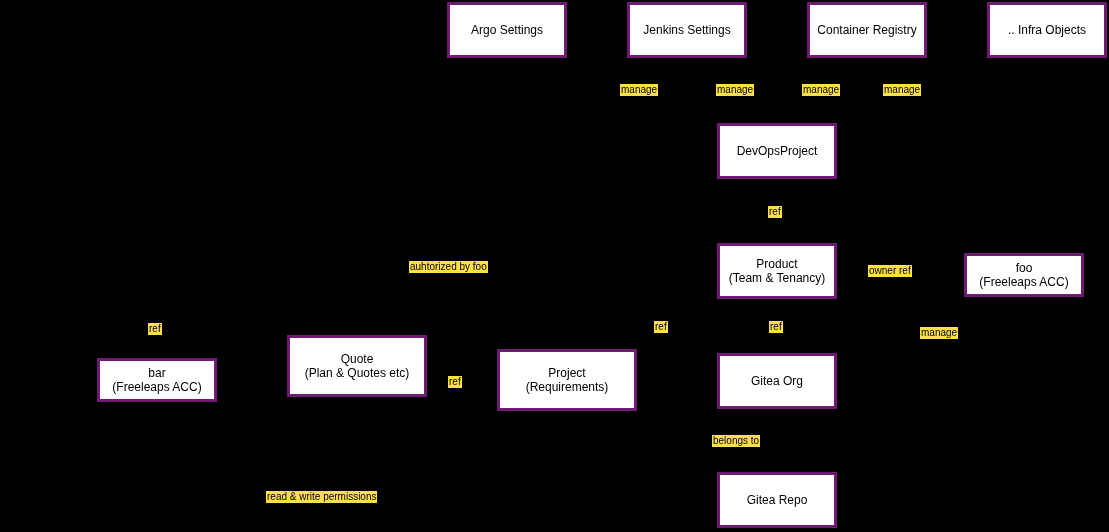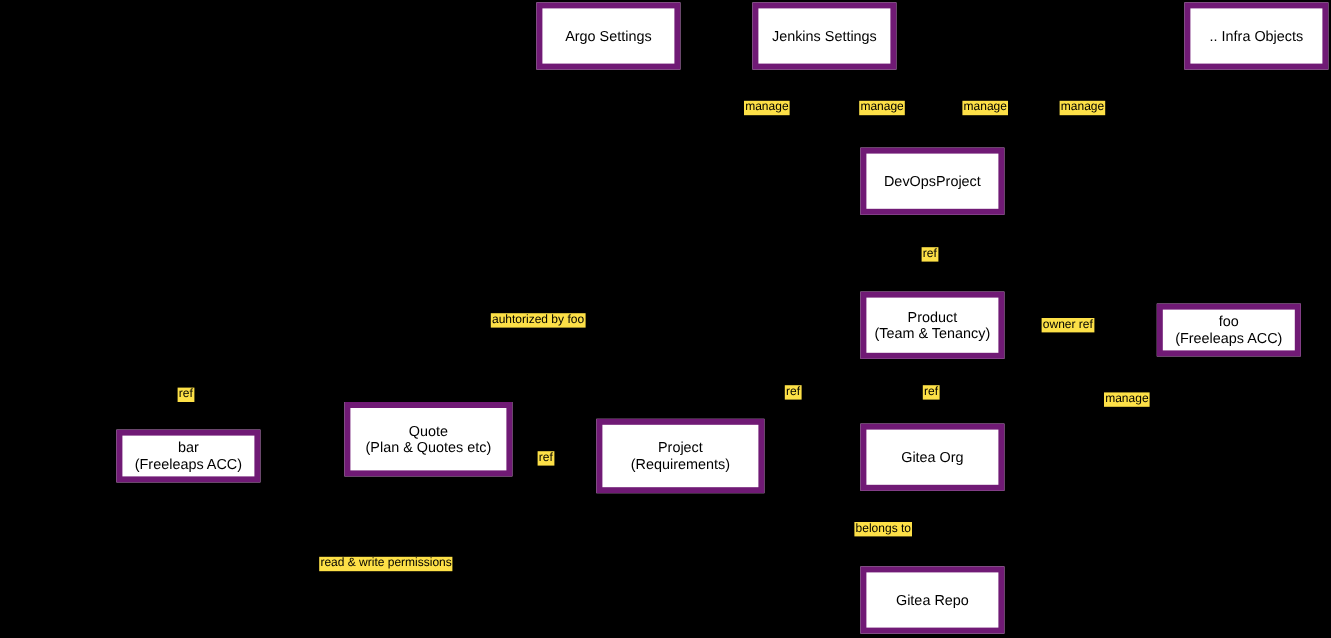--- a/index.html
+++ b/index.html
@@ -11,21 +11,21 @@
     position: relative;
     width: 1109px;
     height: 532px;
     background: #000000;
     font-family: "Liberation Sans", sans-serif;
     overflow: hidden;
   }
   .node {
     position: absolute;
     background: #ffffff;
-    border: 5px solid #701a75;
+    border: 3px solid #701a75;
     box-sizing: border-box;
     display: flex;
     align-items: center;
     justify-content: center;
     text-align: center;
     color: #000000;
     font-size: 12px;
     line-height: 14px;
     white-space: pre-line;
   }
@@ -39,20 +39,21 @@
     box-sizing: border-box;
     white-space: nowrap;
   }
 </style>
 </head>
 <body>
 
 <div id="canvas">
     <div class="node" style="left: 447px; top: 2px; width: 120px; height: 56px;">Argo Settings</div>
     <div class="node" style="left: 627px; top: 2px; width: 120px; height: 56px;">Jenkins Settings</div>
+    <div class="node" style="left: 807px; top: 2px; width: 120px; height: 56px;">Container Registry</div>
     <div class="node" style="left: 987px; top: 2px; width: 120px; height: 56px;">.. Infra Objects</div>
     <div class="node" style="left: 717px; top: 123px; width: 120px; height: 56px;">DevOpsProject</div>
     <div class="node" style="left: 717px; top: 243px; width: 120px; height: 56px;">Product
 (Team &amp; Tenancy)</div>
     <div class="node" style="left: 964px; top: 253px; width: 120px; height: 44px;">foo
 (Freeleaps ACC)</div>
     <div class="node" style="left: 97px; top: 358px; width: 120px; height: 44px;">bar
 (Freeleaps ACC)</div>
     <div class="node" style="left: 287px; top: 335px; width: 140px; height: 62px;">Quote
 (Plan &amp; Quotes etc)</div>
@@ -66,14 +67,14 @@
     <div class="edge-label" style="left: 883px; top: 84px;">manage</div>
     <div class="edge-label" style="left: 768px; top: 206px;">ref</div>
     <div class="edge-label" style="left: 409px; top: 261px;">auhtorized by foo</div>
     <div class="edge-label" style="left: 868px; top: 265px;">owner ref</div>
     <div class="edge-label" style="left: 148px; top: 323px;">ref</div>
     <div class="edge-label" style="left: 654px; top: 321px;">ref</div>
     <div class="edge-label" style="left: 769px; top: 321px;">ref</div>
     <div class="edge-label" style="left: 920px; top: 327px;">manage</div>
     <div class="edge-label" style="left: 448px; top: 376px;">ref</div>
     <div class="edge-label" style="left: 712px; top: 435px;">belongs to</div>
-    <div class="edge-label" style="left: 266px; top: 464px;">read &amp; write permissions</div>
+    <div class="edge-label" style="left: 266px; top: 491px;">read &amp; write permissions</div>
   </div>
 
 </body></html>

